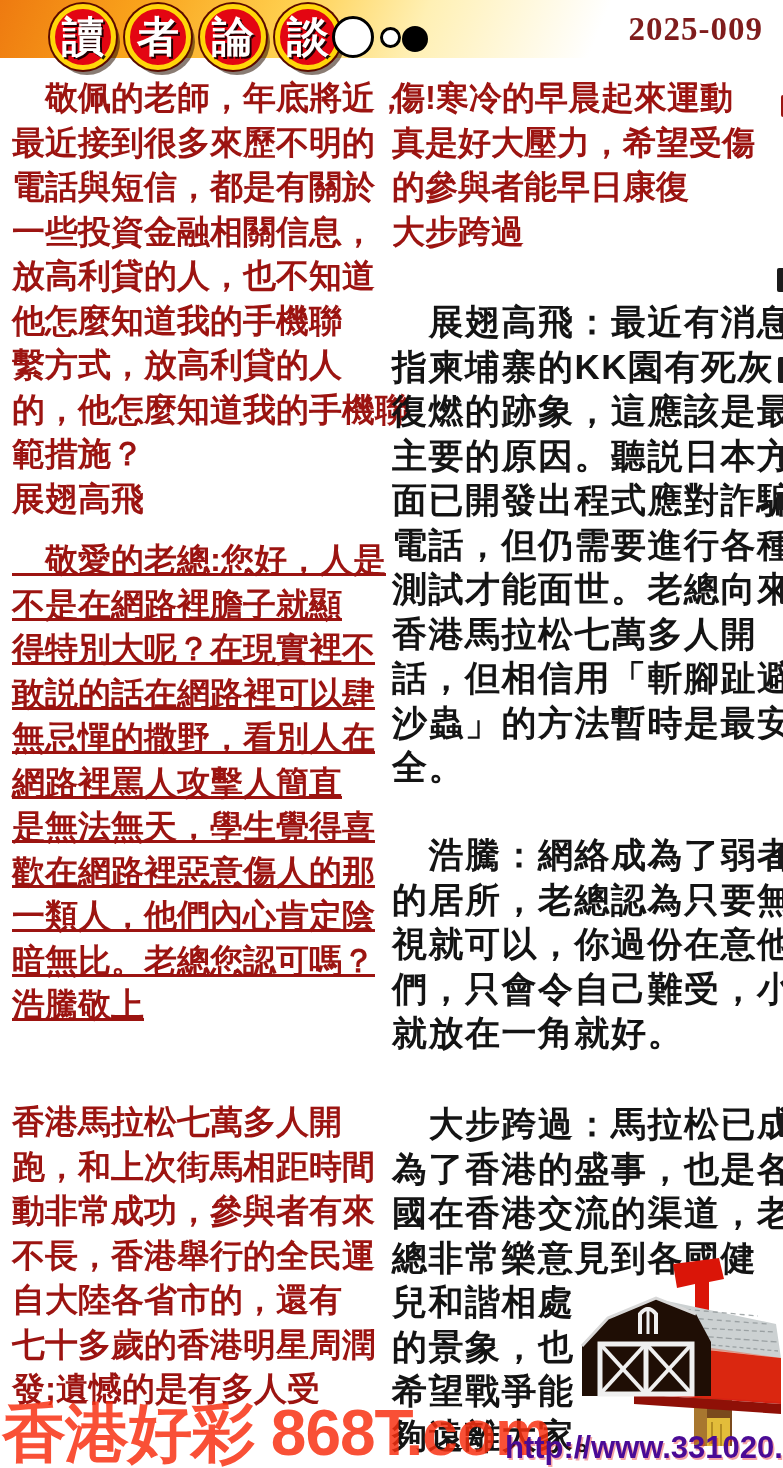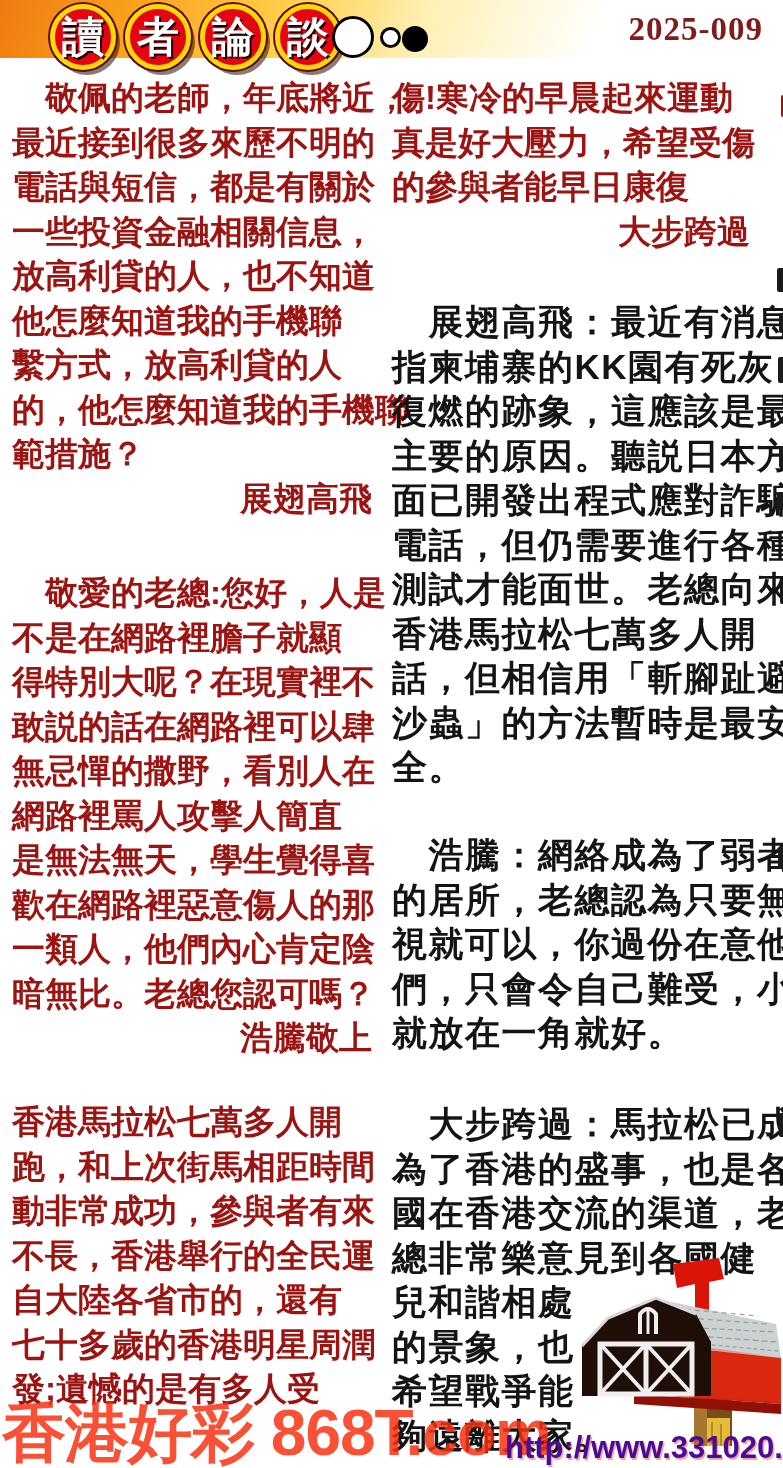--- a/index.html
+++ b/index.html
@@ -31,23 +31,23 @@
     color:#7f1d1d;letter-spacing:1px;
   }
   
   .col{position:absolute;top:0;height:1468px;}
   .col-left{left:12px;width:368px;}
   .col-right{left:392px;width:380px;}
   .para{position:absolute;left:0;width:100%;}
   .tl div{height:44.5px;line-height:44.5px;white-space:nowrap;}
   .red-text{color:#9c1411;font-size:33px;font-weight:bold;}
   .black-text{color:#141414;font-size:35px;font-weight:bold;letter-spacing:1.5px;}
-  .sig{text-align:right;padding-right:8px;height:44.5px;line-height:44.5px;}
+  .sig{padding-right:8px;height:44.5px;line-height:44.5px;}
   .sig-r{padding-right:22px;}
-  .p1l{top:76px;} .p2l{top:571px;} .p3l{top:1100px;}
+  .p1l{top:76px;} .p2l{top:538px;text-decoration:underline;} .p3l{top:1100px;}
   .p1r{top:76px;} .r1{top:300px;} .r2{top:833px;} .r3{top:1102px;}
   
   .watermark{
     position:absolute;left:2px;top:1390px;z-index:5;
     font-size:64px;font-weight:bold;white-space:nowrap;
     color:rgba(248,46,16,0.84);letter-spacing:-1px;
   }
   .url{
     position:absolute;left:505px;top:1430px;z-index:6;
     font-size:31px;font-weight:bold;color:#4a0b96;white-space:nowrap;

